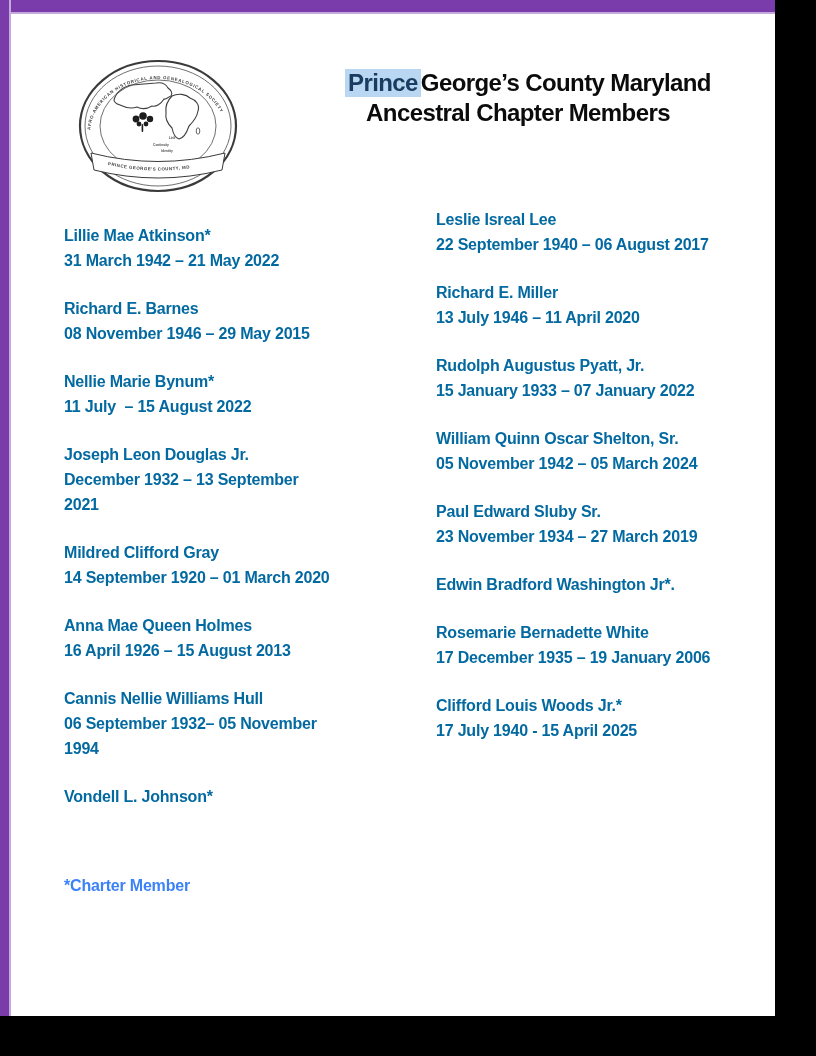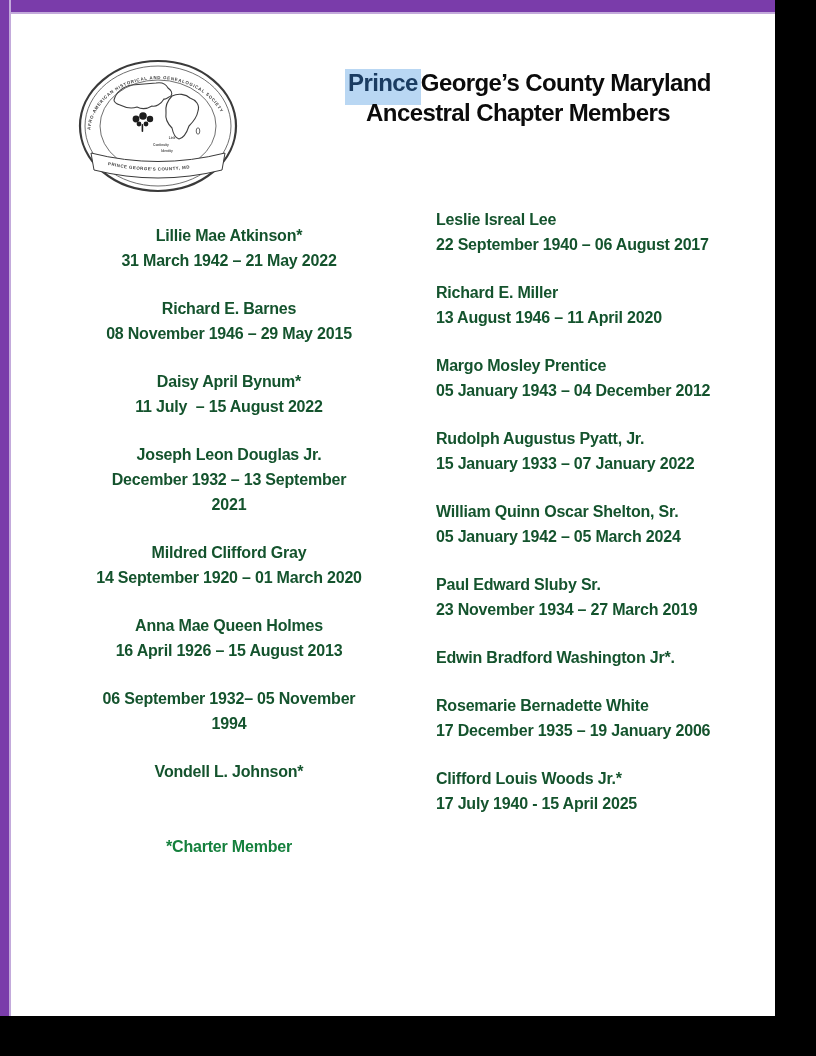--- a/index.html
+++ b/index.html
@@ -20,36 +20,36 @@
   
   .black-right{position:absolute;left:775px;top:0;width:41px;height:1056px;background:#000;z-index:6;}
   .black-bottom{position:absolute;left:0;top:1016px;width:816px;height:40px;background:#000;z-index:6;}
   
   .title-block{
     position:absolute;left:288px;top:68px;width:460px;
     text-align:center;z-index:1;
     font-weight:bold;font-size:24px;line-height:30px;
     letter-spacing:-0.6px;color:#0b0b0b;
   }
-  .hl{padding:0 3px 9px 3px;margin-left:20px;}
+  .hl{padding:0 3px 1px 3px;margin-left:20px;}
   .title-rest{margin-left:0;}
   
   .seal{position:absolute;left:76px;top:58px;z-index:1;}
   
   .col{position:absolute;z-index:1;}
-  .col-left{left:64px;top:223px;width:330px;text-align:center;}
+  .col-left{left:64px;top:223px;width:330px;}
   .col-right{left:436px;top:207px;width:335px;}
   .entry{margin-bottom:23px;}
   .m-name,.m-line{
     font-weight:bold;font-size:16px;line-height:25px;
-    color:#14532d;white-space:pre;letter-spacing:-0.2px;
+    color:#0369a1;white-space:pre;letter-spacing:-0.2px;
   }
   .footnote{
-    margin-top:50px;font-weight:bold;font-size:16px;line-height:25px;
-    color:#15803d;letter-spacing:-0.2px;
+    margin-top:64px;font-weight:bold;font-size:16px;line-height:25px;
+    color:#3b82f6;letter-spacing:-0.2px;
   }
 </style>
 </head>
 <body>
 
 <div class="canvas">
 
   <div class="bar-top" style="background: rgb(122, 60, 170);">
       <span class="fringe"></span>
     </div>
@@ -108,76 +108,73 @@
         <div class="m-line">31 March 1942 – 21 May 2022</div>
       </div>
 
       <div class="entry">
         <div class="m-name">Richard E. Barnes</div>
         <div class="m-line">08 November 1946 – 29 May 2015</div>
       </div>
 
 
       <div class="entry">
-        <div class="m-name">Daisy April Bynum*</div>
+        <div class="m-name">Nellie Marie Bynum*</div>
         <div class="m-line">11 July  – 15 August 2022</div>
       </div>
 
       <div class="entry">
         <div class="m-name">Joseph Leon Douglas Jr.</div>
         <div class="m-line">December 1932 – 13 September</div>
         <div class="m-line">2021</div>
       </div>
 
       <div class="entry">
         <div class="m-name">Mildred Clifford Gray</div>
         <div class="m-line">14 September 1920 – 01 March 2020</div>
       </div>
 
       <div class="entry">
         <div class="m-name">Anna Mae Queen Holmes</div>
         <div class="m-line">16 April 1926 – 15 August 2013</div>
       </div>
 
       <div class="entry">
+        <div class="m-name">Cannis Nellie Williams Hull</div>
         <div class="m-line">06 September 1932– 05 November</div>
         <div class="m-line">1994</div>
       </div>
 
       <div class="entry">
         <div class="m-name">Vondell L. Johnson*</div>
       </div>
     <div class="footnote">*Charter Member</div>
     </div>
 
   <div class="col col-right">
 
       <div class="entry">
         <div class="m-name">Leslie Isreal Lee</div>
         <div class="m-line">22 September 1940 – 06 August 2017</div>
       </div>
 
       <div class="entry">
         <div class="m-name">Richard E. Miller</div>
-        <div class="m-line">13 August 1946 – 11 April 2020</div>
+        <div class="m-line">13 July 1946 – 11 April 2020</div>
       </div>
 
-      <div class="entry">
-        <div class="m-name">Margo Mosley Prentice</div>
-        <div class="m-line">05 January 1943 – 04 December 2012</div>
-      </div>
 
       <div class="entry">
         <div class="m-name">Rudolph Augustus Pyatt, Jr.</div>
         <div class="m-line">15 January 1933 – 07 January 2022</div>
       </div>
 
       <div class="entry">
         <div class="m-name">William Quinn Oscar Shelton, Sr.</div>
-        <div class="m-line">05 January 1942 – 05 March 2024</div>
+        <div class="m-line">05 November 1942 – 05 March 2024</div>
       </div>
 
       <div class="entry">
         <div class="m-name">Paul Edward Sluby Sr.</div>
         <div class="m-line">23 November 1934 – 27 March 2019</div>
       </div>
 
       <div class="entry">
         <div class="m-name">Edwin Bradford Washington Jr*.</div>
       </div>

